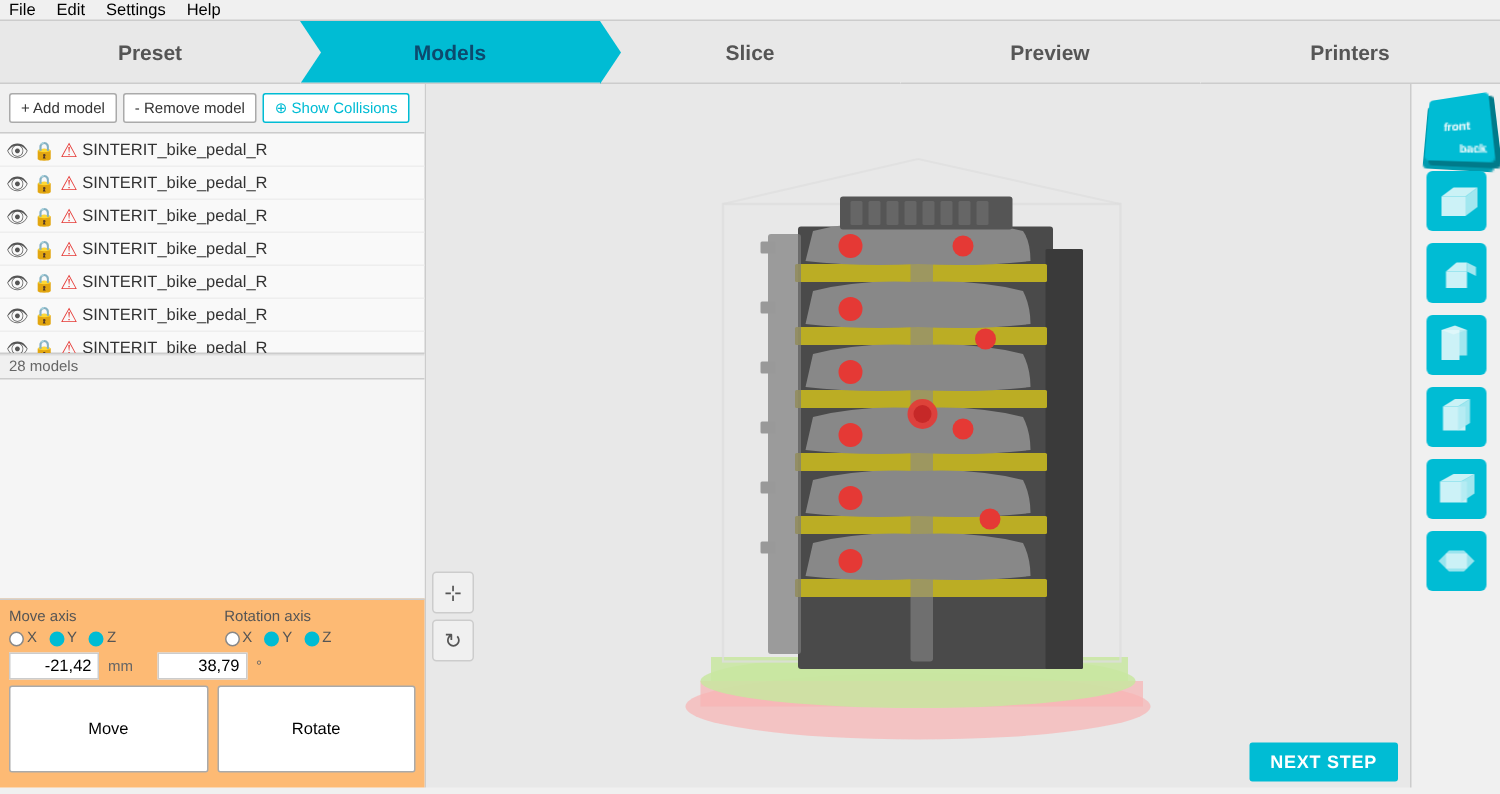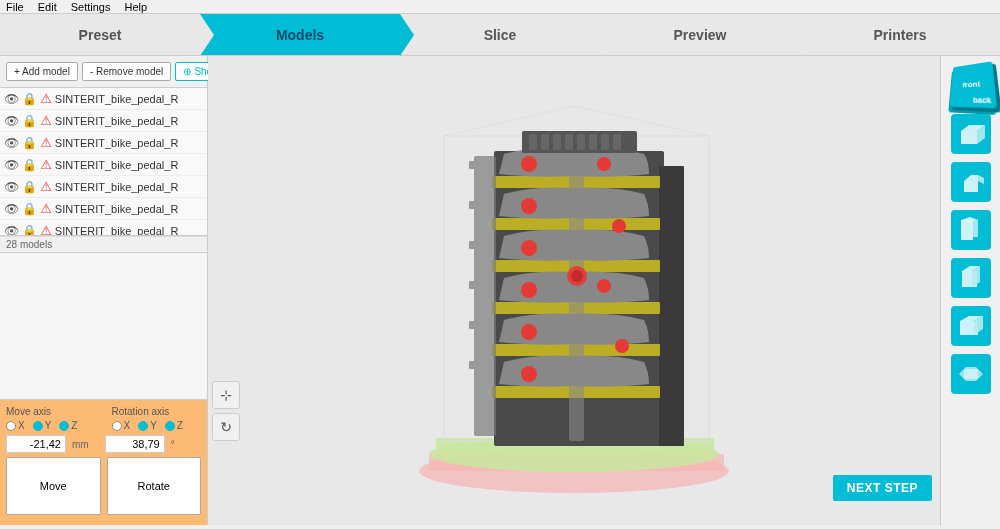--- a/index.html
+++ b/index.html
@@ -71,21 +71,21 @@
     .nav-tab:first-child::before { display: none; }
 
     
     .main-layout {
       display: flex;
       height: calc(529px - 18px - 42px);
     }
 
     
     .left-panel {
-      width: 208px;
+      width: 284px;
       background: #f9f9f9;
       border-right: 1px solid #ccc;
       display: flex;
       flex-direction: column;
     }
 
     
     .toolbar {
       display: flex;
       gap: 4px;
@@ -253,21 +253,21 @@
       align-items: center;
       justify-content: center;
       position: relative;
       overflow: hidden;
     }
     .view-btn svg { width: 30px; height: 30px; }
 
     
     .next-step-btn {
       position: absolute;
-      bottom: 24px;
+      bottom: 4px;
       right: 8px;
       padding: 6px 14px;
       background: #00bcd4;
       color: white;
       border: none;
       font-size: 12px;
       font-weight: bold;
       cursor: pointer;
       border-radius: 2px;
       letter-spacing: 0.5px;

